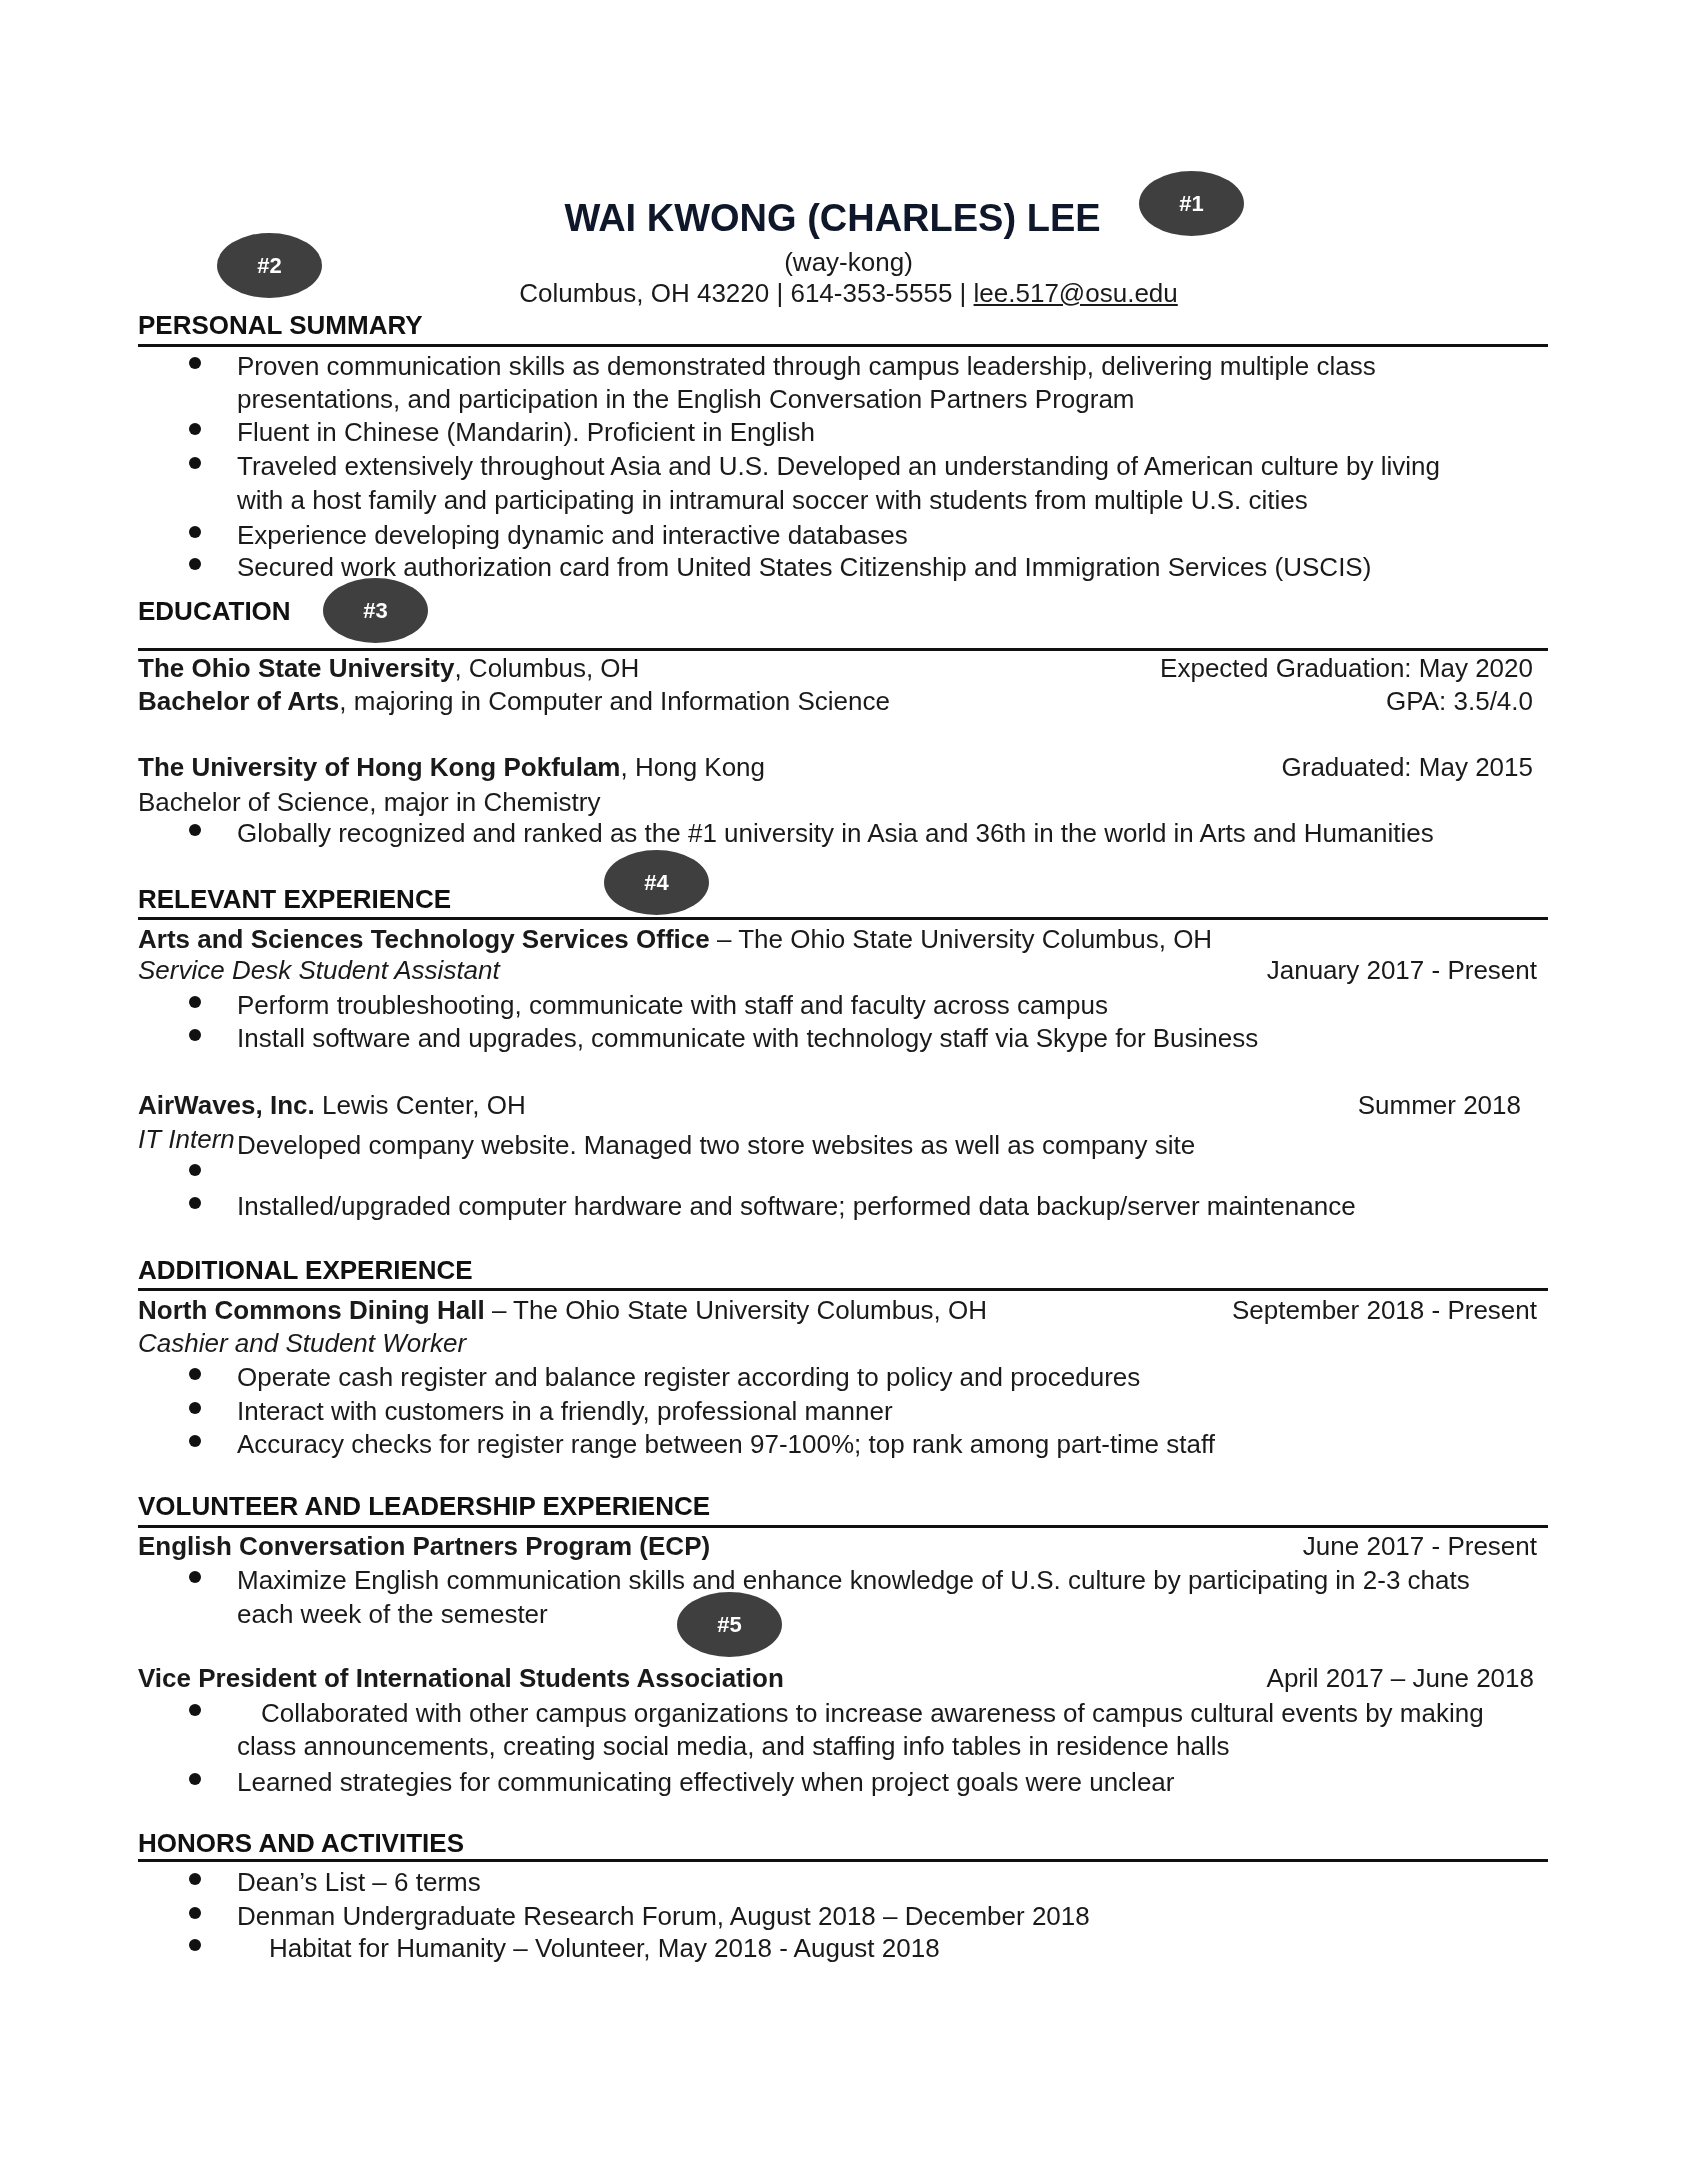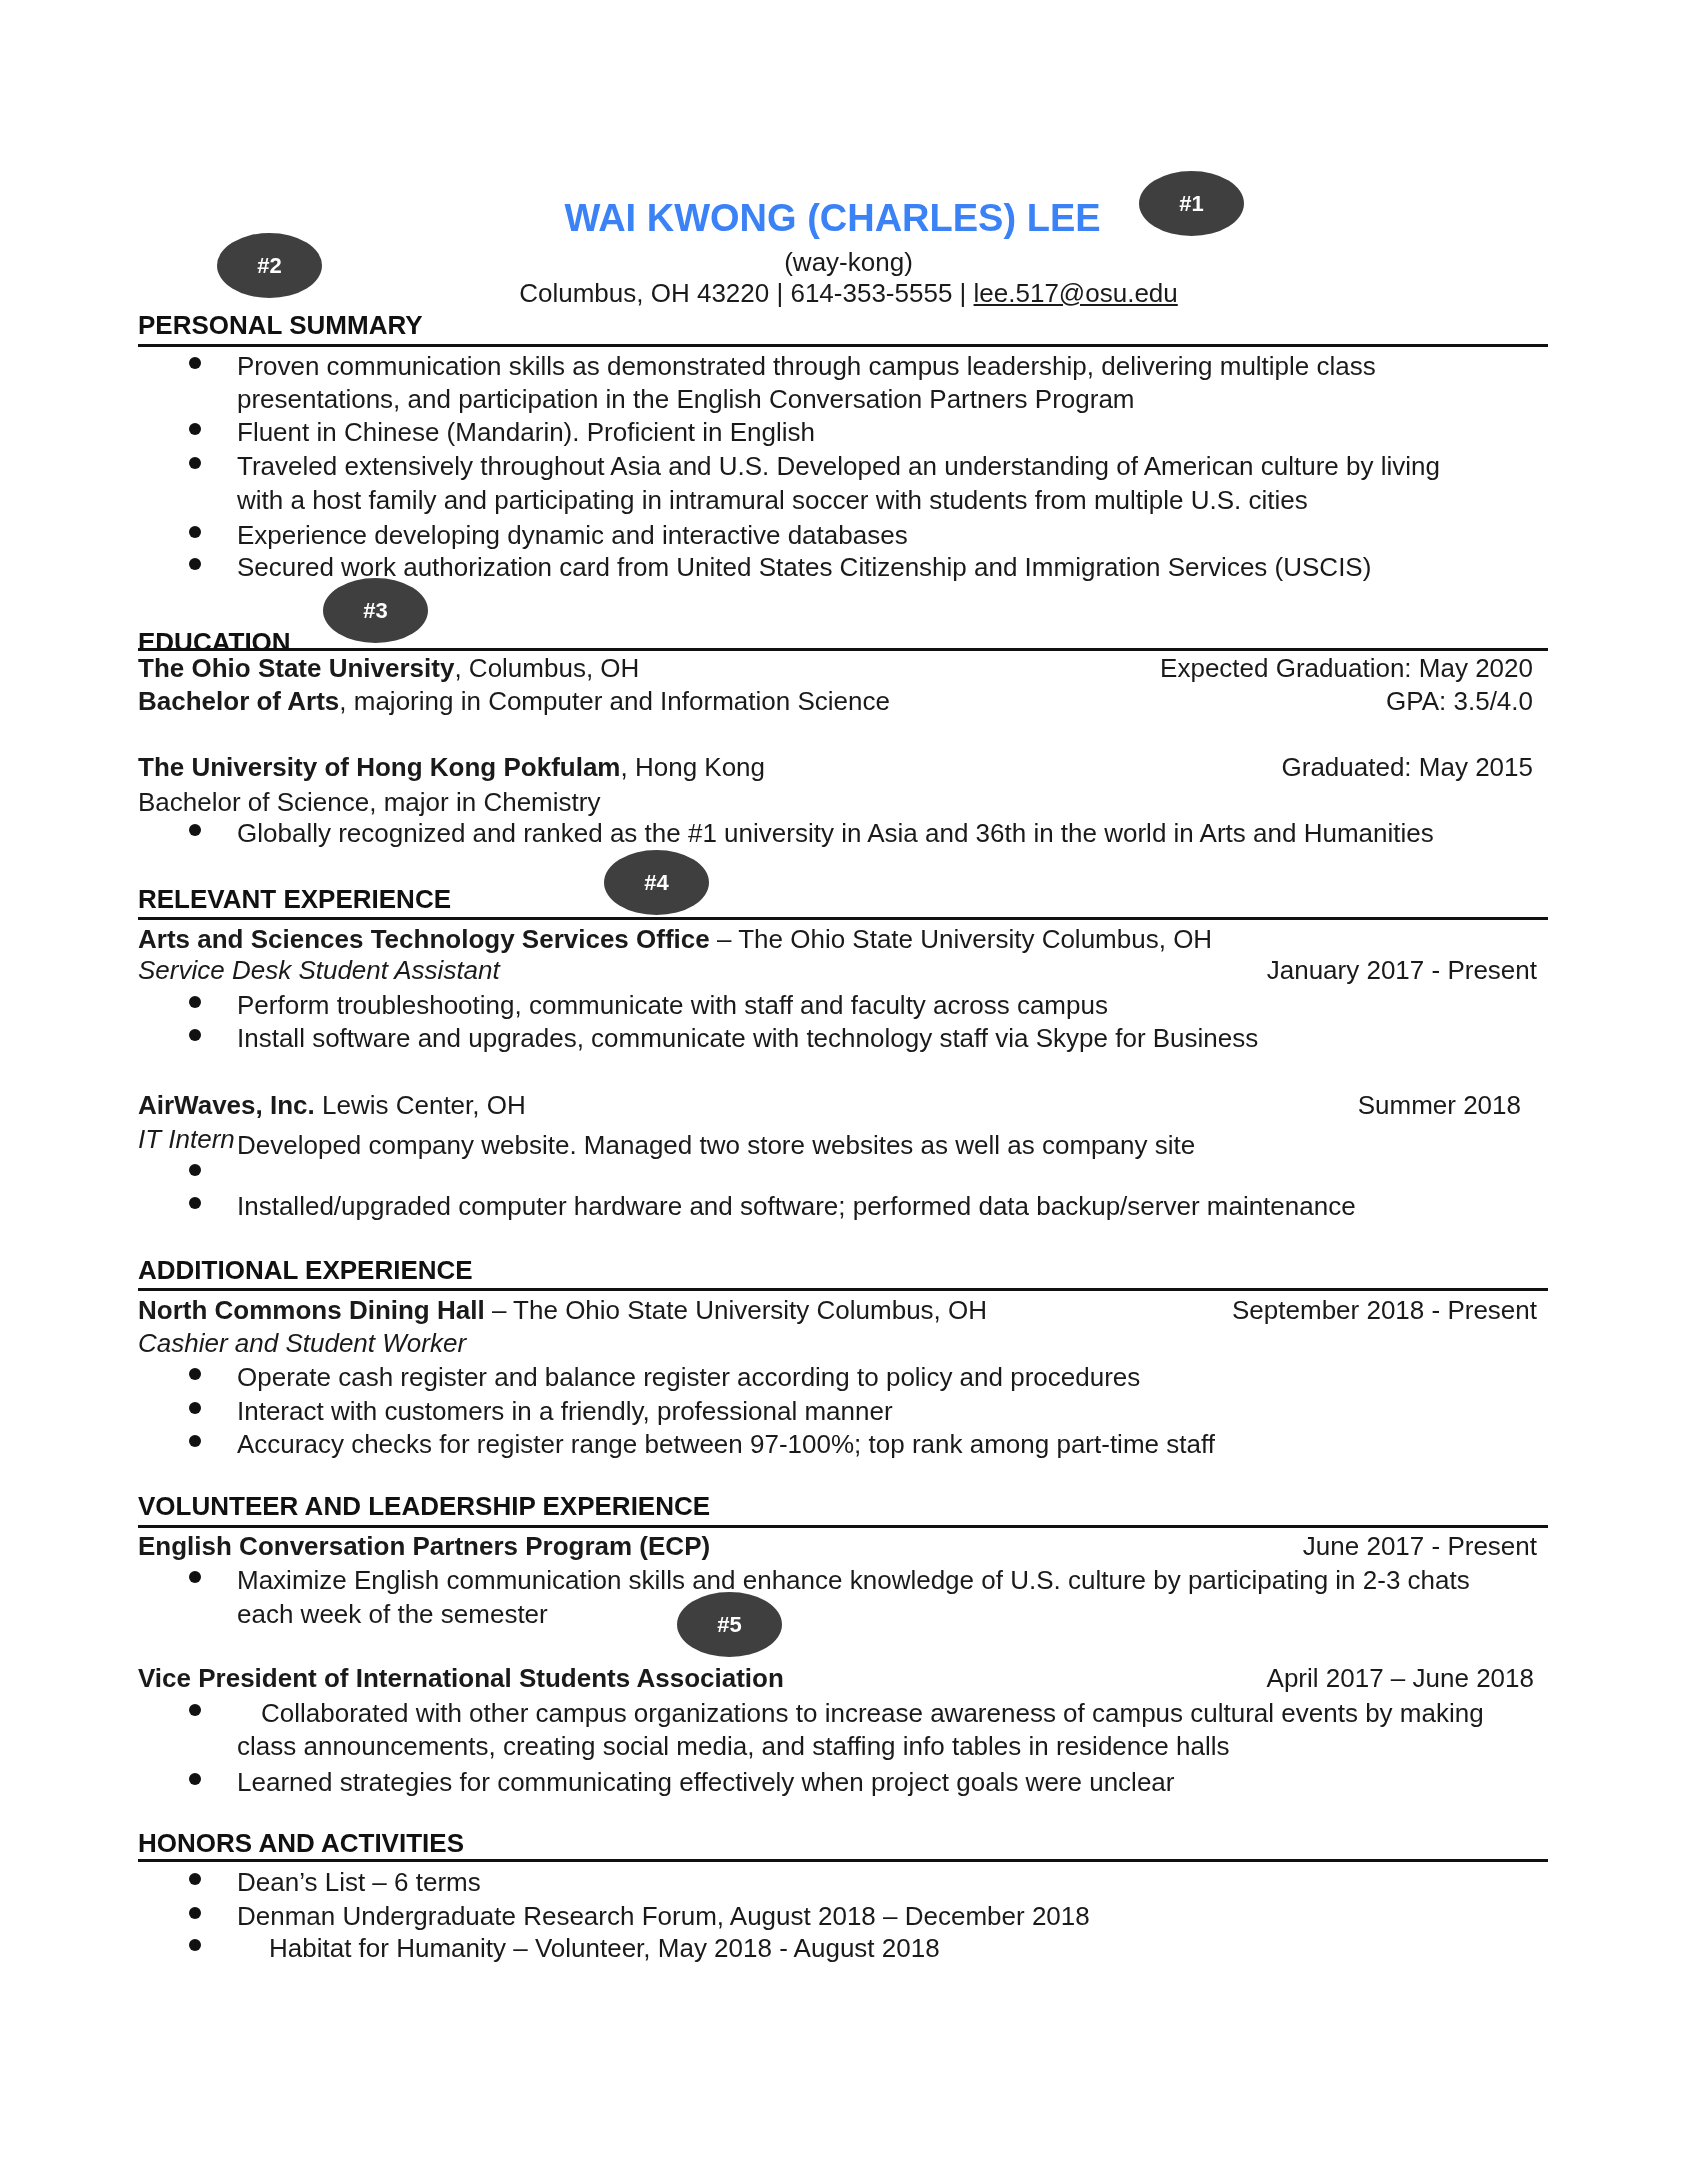--- a/index.html
+++ b/index.html
@@ -8,21 +8,21 @@
   .ln { position:absolute; font-size:26px; line-height:1; white-space:nowrap; }
   .b { font-weight:bold; }
   .i { font-style:italic; }
   .r { text-align:right; }
   .hdr { position:absolute; left:138px; font-size:26px; font-weight:bold; line-height:1; white-space:nowrap; color:#111; }
   .rule { position:absolute; left:138px; width:1410px; height:3px; background:#111; }
   .bullet { position:absolute; left:189px; width:12px; height:12px; border-radius:50%; background:#111; }
   .btxt { position:absolute; left:237px; font-size:26px; line-height:1; white-space:nowrap; }
   .badge { position:absolute; width:105px; height:65px; border-radius:50%; background:#3f3f3f;
            color:#fff; font-weight:bold; font-size:22px; display:flex; align-items:center; justify-content:center; }
-  .title { position:absolute; left:0; width:1665px; text-align:center; font-size:38px; font-weight:bold; line-height:1; color:#3b82f6; }
+  .title { position:absolute; left:0; width:1665px; text-align:center; font-size:38px; font-weight:bold; line-height:1; color:#0f172a; }
   .center { position:absolute; left:0; width:1673px; text-align:center; font-size:26px; line-height:1; white-space:nowrap;margin-left:12px; }
   a.email { color:#1a1a1a; text-decoration:underline; }
 </style>
 </head>
 <body>
 
 <div class="title" style="top:199px;">WAI KWONG (CHARLES) LEE</div>
 <div class="center" style="top:249px;">(way-kong)</div>
 <div class="center" style="top:280px;"><span>Columbus, OH 43220 | 614-353-5555 | </span><a class="email">lee.517@osu.edu</a></div>
 
@@ -40,21 +40,21 @@
 <div class="bullet" style="top:423px;"></div>
 <div class="btxt" style="top:419px;">Fluent in Chinese (Mandarin). Proficient in English</div>
 <div class="bullet" style="top:457px;"></div>
 <div class="btxt" style="top:453px;">Traveled extensively throughout Asia and U.S. Developed an understanding of American culture by living</div>
 <div class="btxt" style="top:487px;">with a host family and participating in intramural soccer with students from multiple U.S. cities</div>
 <div class="bullet" style="top:526px;"></div>
 <div class="btxt" style="top:522px;">Experience developing dynamic and interactive databases</div>
 <div class="bullet" style="top:558px;"></div>
 <div class="btxt" style="top:554px;">Secured work authorization card from United States Citizenship and Immigration Services (USCIS)</div>
 
-<div class="hdr" style="top:629px;">EDUCATION</div>
+<div class="hdr" style="top:598px;">EDUCATION</div>
 <div class="rule" style="top:648px;"></div>
 <div class="ln" style="left:138px;top:655px;"><span class="b">The Ohio State University</span><span>, Columbus, OH</span></div>
 <div class="ln r" style="right:150px;top:655px;">Expected Graduation: May 2020</div>
 <div class="ln" style="left:138px;top:688px;"><span class="b">Bachelor of Arts</span><span>, majoring in Computer and Information Science</span></div>
 <div class="ln r" style="right:150px;top:688px;">GPA: 3.5/4.0</div>
 
 <div class="ln" style="left:138px;top:754px;"><span class="b">The University of Hong Kong Pokfulam</span><span>, Hong Kong</span></div>
 <div class="ln r" style="right:150px;top:754px;">Graduated: May 2015</div>
 <div class="ln" style="left:138px;top:789px;">Bachelor of Science, major in Chemistry</div>
 <div class="bullet" style="top:824px;"></div>

